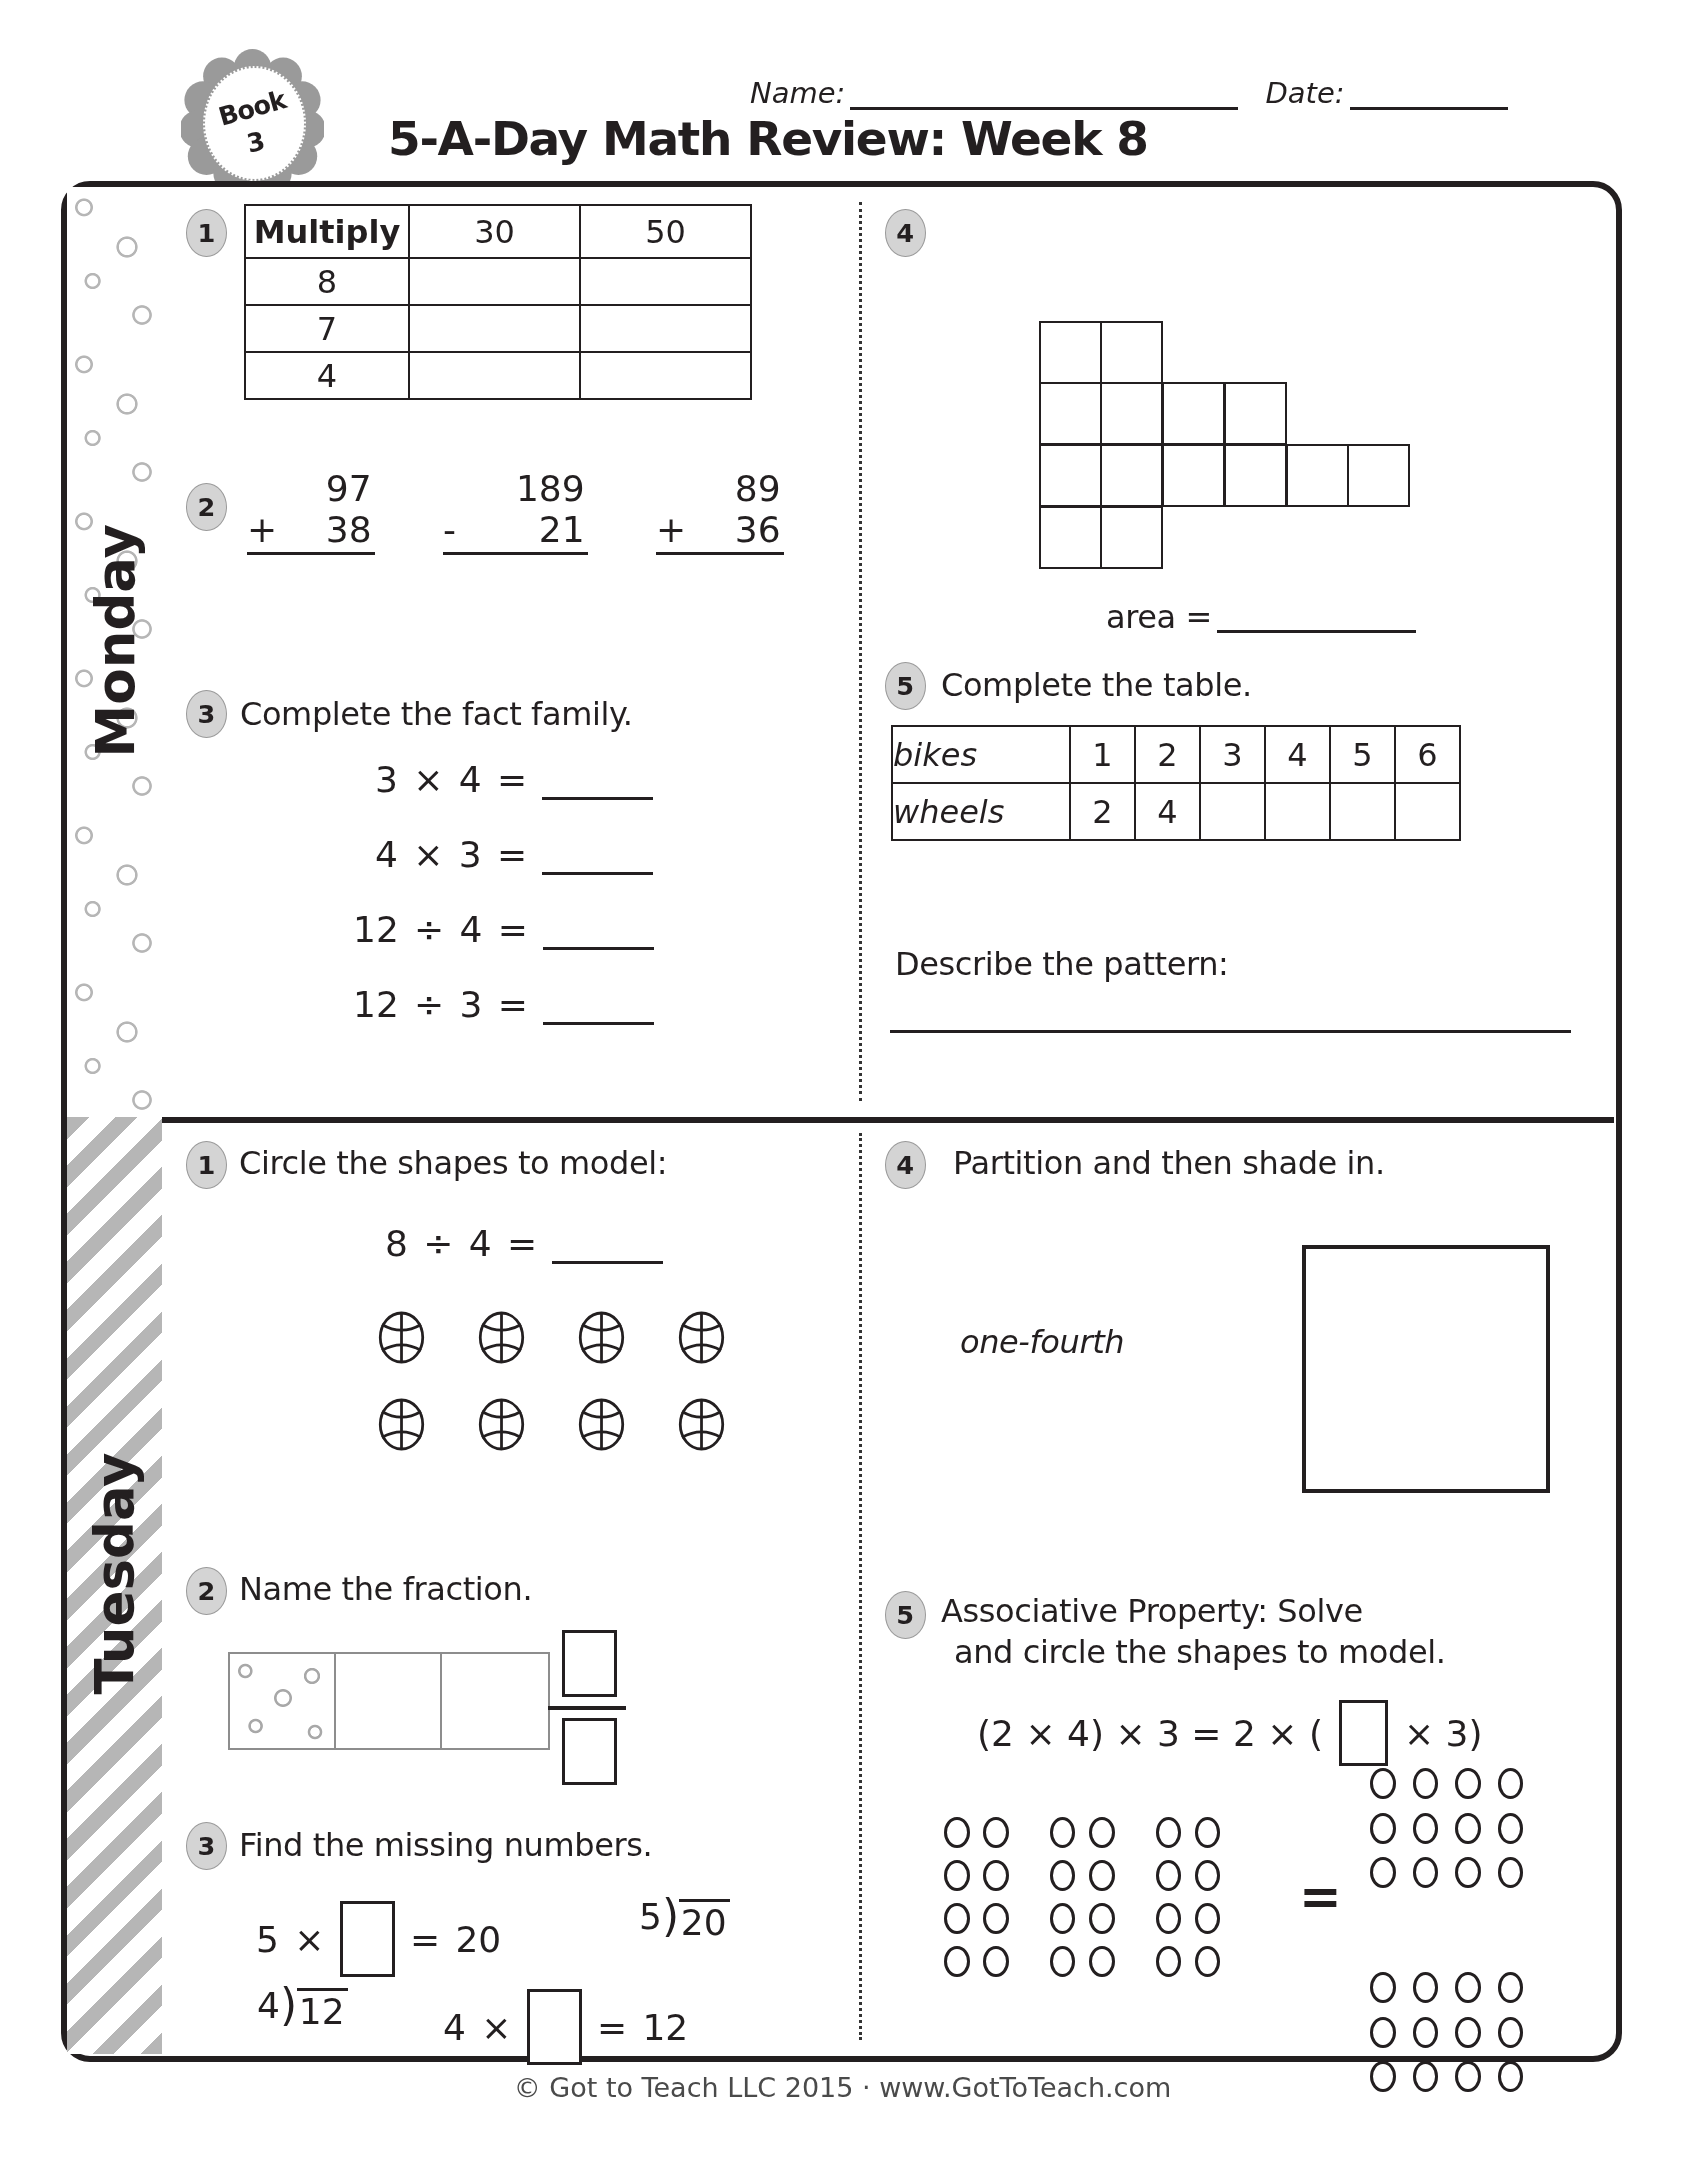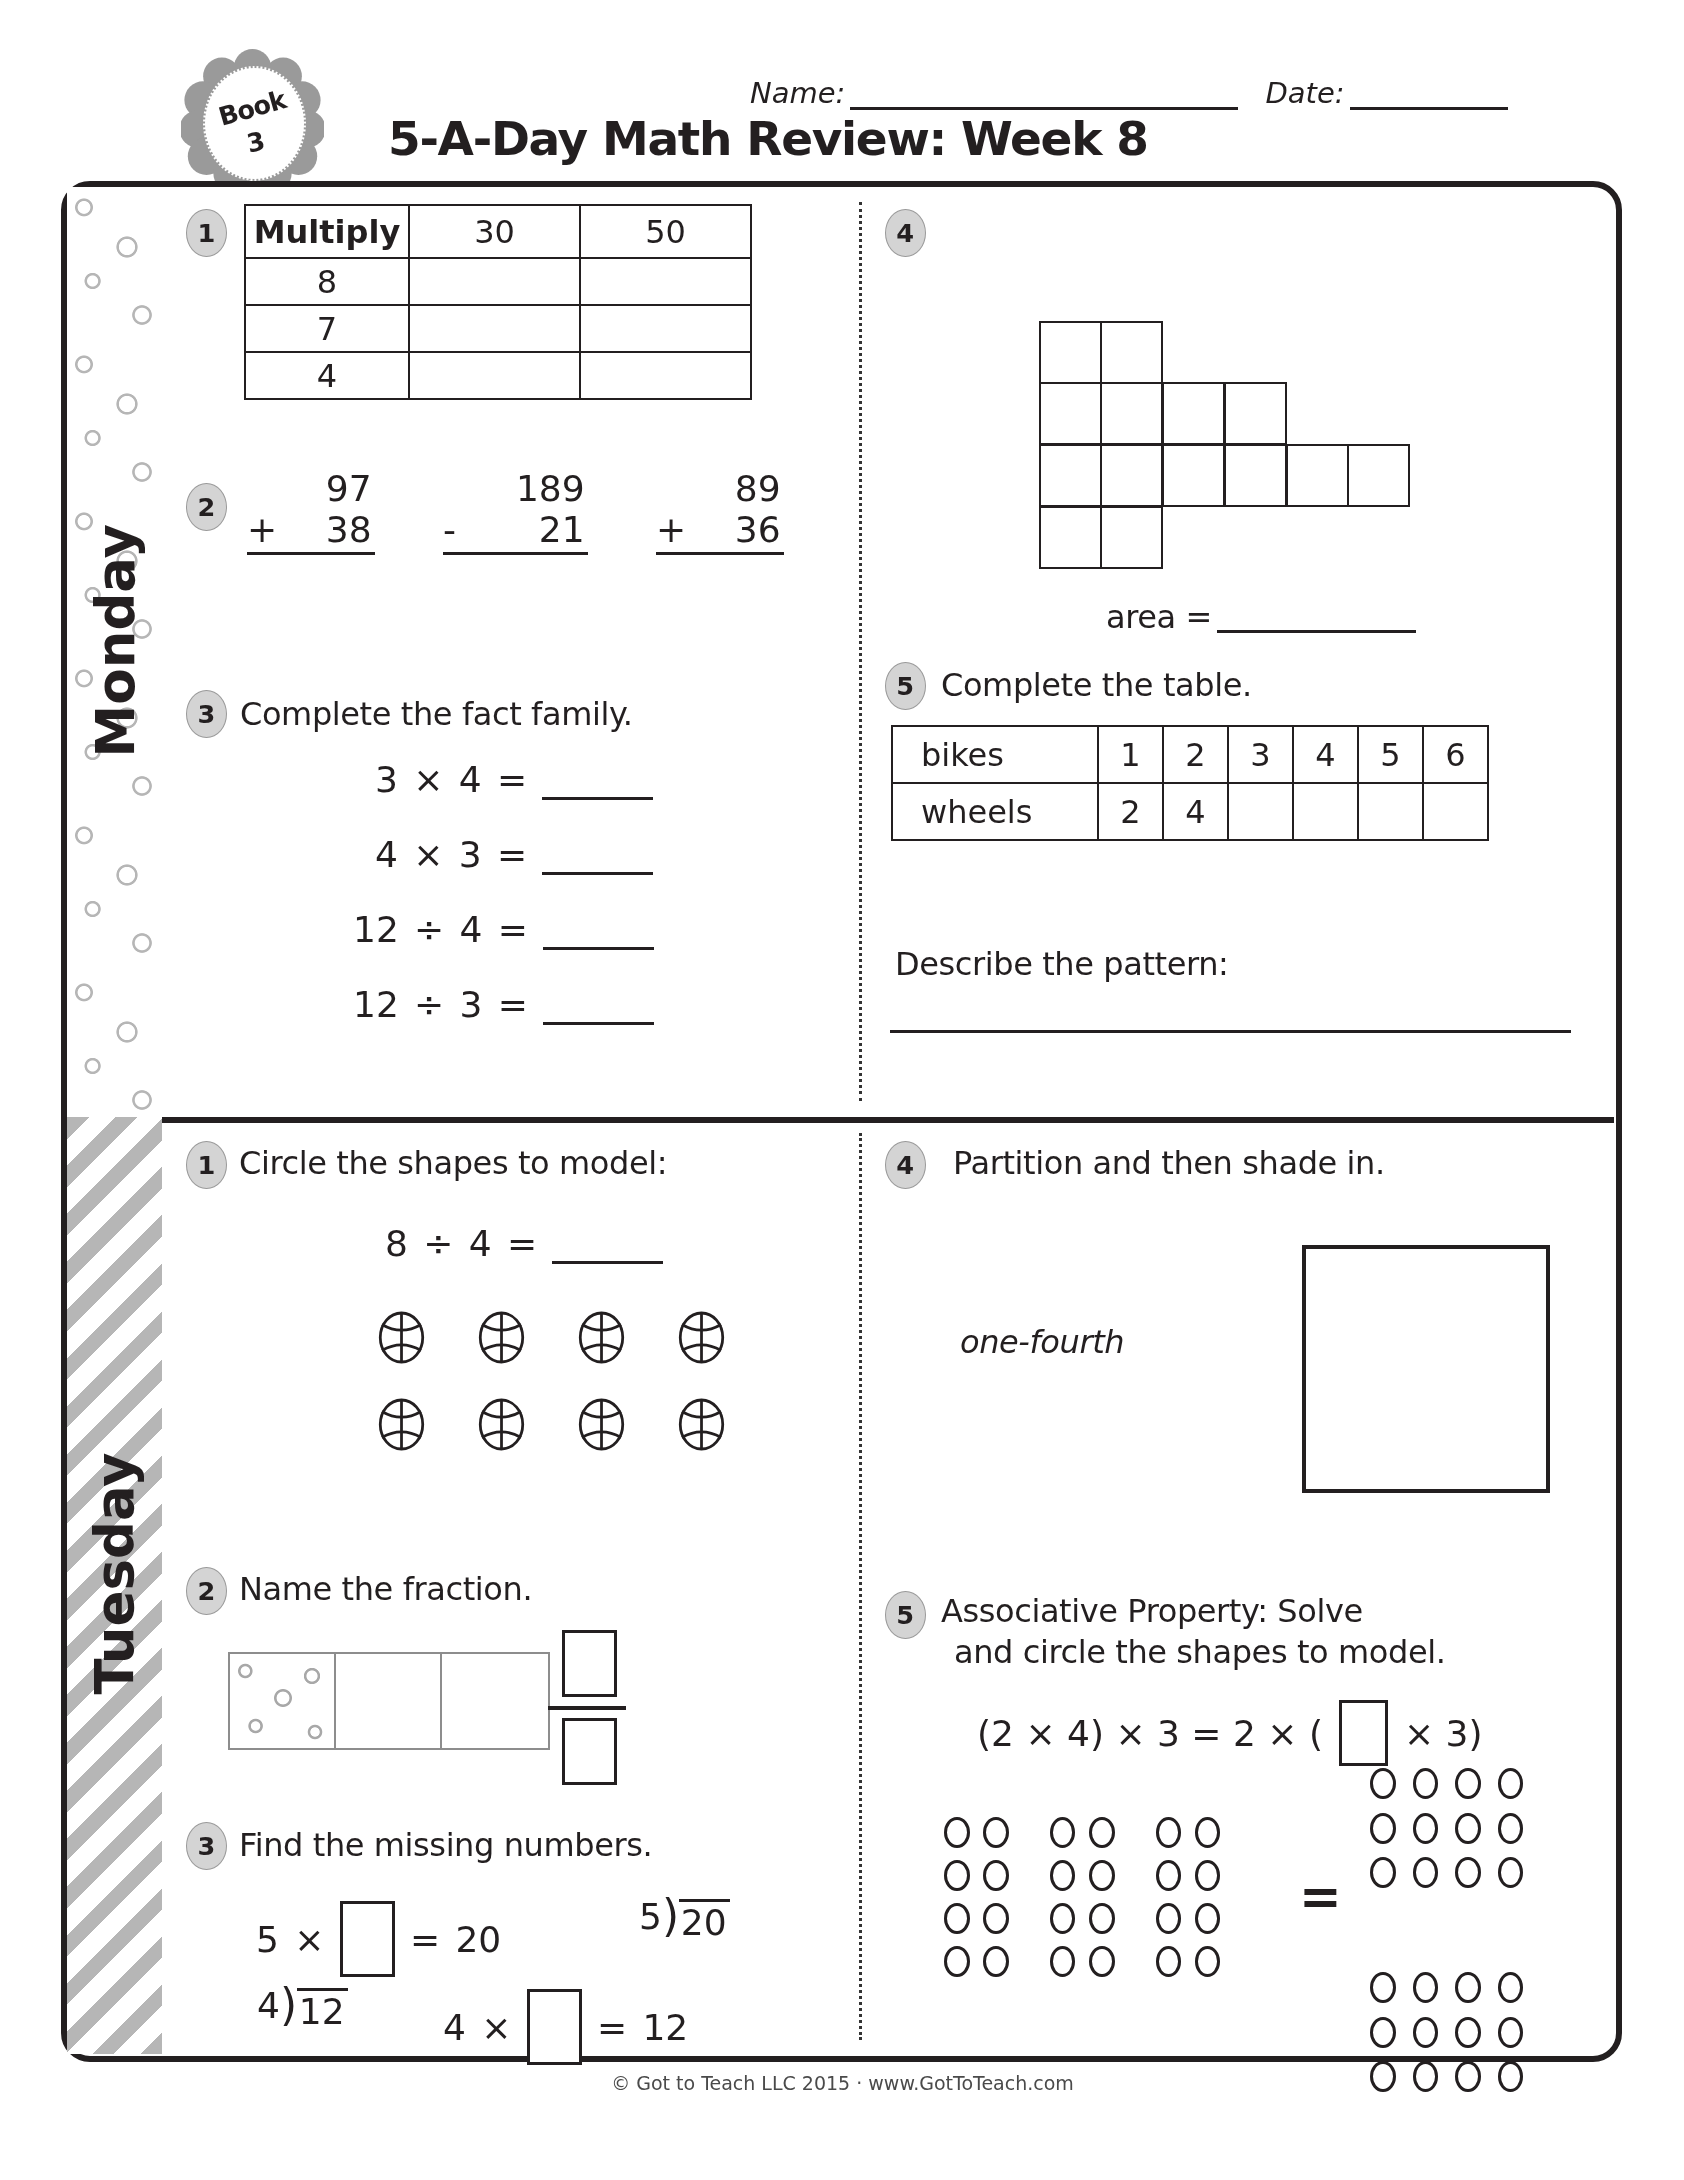--- a/index.html
+++ b/index.html
@@ -74,21 +74,21 @@
 
   
   .areafig{position:absolute;}
   .cellrow{display:flex;}
   .cell{width:63px;height:63px;border:2.6px solid #231f20;margin:-1.3px 0 0 -1.3px;box-sizing:border-box;}
 
   
   table.bikes{position:absolute;border-collapse:collapse;}
   table.bikes td{border:2.6px solid #231f20;height:53px;text-align:center;
                  font-family:"DejaVu Sans",sans-serif;font-size:32px;}
-  table.bikes td.lab{text-align:left;padding-left:28px;width:175px;}
+  table.bikes td.lab{text-align:left;padding-left:0;width:175px;font-style:italic;}
   table.bikes td.num{width:61px;}
 
   .answerline{position:absolute;border-bottom:3.4px solid #231f20;}
 
   
   .ballrow{position:absolute;display:flex;gap:51px;}
   .ball{width:49px;height:53px;}
 
   
   .fracbar{position:absolute;display:flex;border:2.6px solid #8d8d8d;}
@@ -119,21 +119,21 @@
   .psquare{position:absolute;width:240px;height:240px;border:4.3px solid #231f20;background:#fff;}
 
   
   .arr{position:absolute;}
   .arow{display:flex;}
   .dot{width:25.6px;height:31px;border:3.4px solid #231f20;border-radius:50%;box-sizing:border-box;}
 
   .eqsign{position:absolute;font-family:"DejaVu Sans",sans-serif;font-size:51px;font-weight:700;}
 
   .footer{position:absolute;left:0;top:2072px;width:1685px;text-align:center;
-          font-family:"DejaVu Sans",sans-serif;font-size:19px;color:#4a4a4a;}
+          font-family:"DejaVu Sans",sans-serif;font-size:27px;color:#4a4a4a;}
 </style>
 </head>
 <body>
 
 <div class="page">
 
   <div class="header">
 
     <div class="badge">
       <svg class="scallop" viewBox="0 0 168 168">

